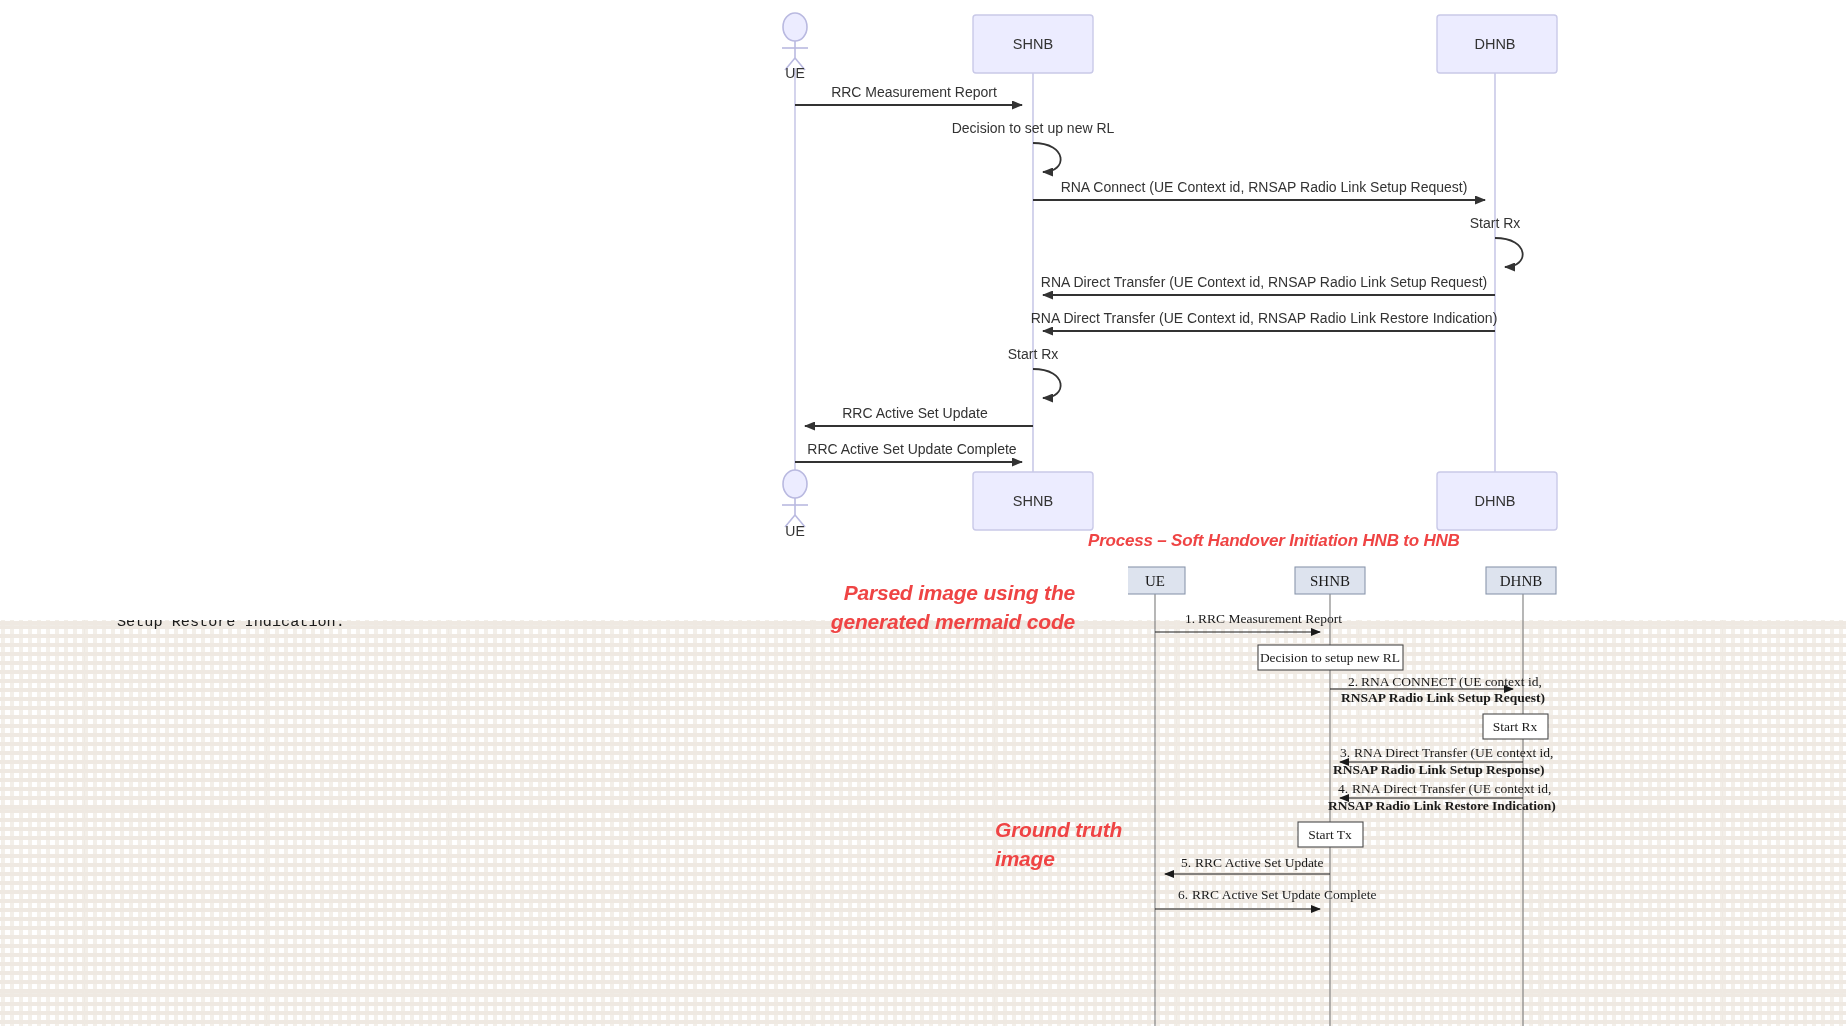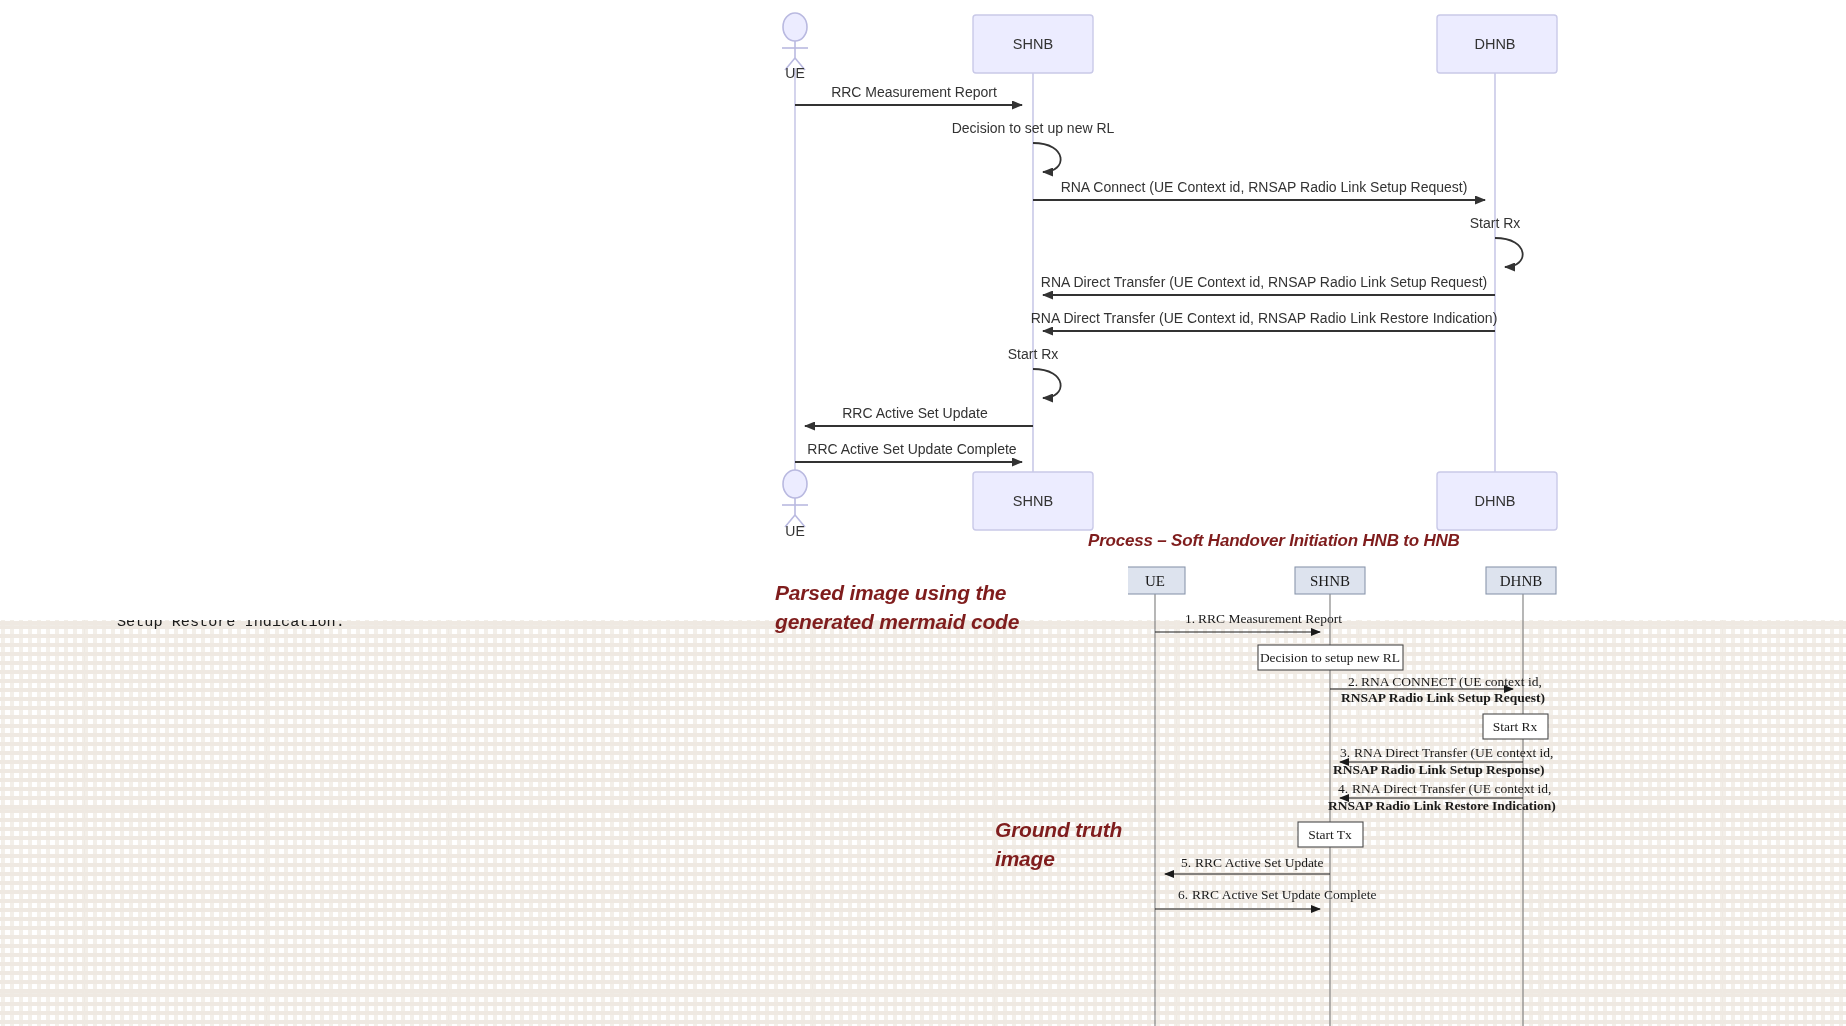--- a/index.html
+++ b/index.html
@@ -66,24 +66,24 @@
   #mermaid-panel{
     left:760px;top:0;width:1086px;height:620px;background:#ffffff;z-index:1;
   }
   #mermaid-svg{position:absolute;left:760px;top:0;z-index:3;}
 
   
   .caption{
     position:absolute;z-index:5;
     font-family:"Liberation Sans",sans-serif;
     font-weight:bold;font-style:italic;
-    color:#7f1d1d;letter-spacing:-.2px;
+    color:#ef4444;letter-spacing:-.2px;
   }
   #caption-process{left:1088px;top:531px;font-size:17px;white-space:nowrap;}
-  #caption-parsed{left:775px;top:578px;font-size:21px;width:300px;line-height:29px;}
+  #caption-parsed{left:775px;top:578px;font-size:21px;width:300px;line-height:29px;text-align:right;}
   #caption-ground{left:995px;top:815px;font-size:21px;width:140px;line-height:29px;text-align:left;}
 
   
   #gt-panel{
     position:absolute;left:1128px;top:555px;width:718px;height:471px;z-index:4;
     background:transparent;overflow:hidden;
   }
   #gt-svg{position:absolute;left:0;top:0;}
 </style>
 </head>

